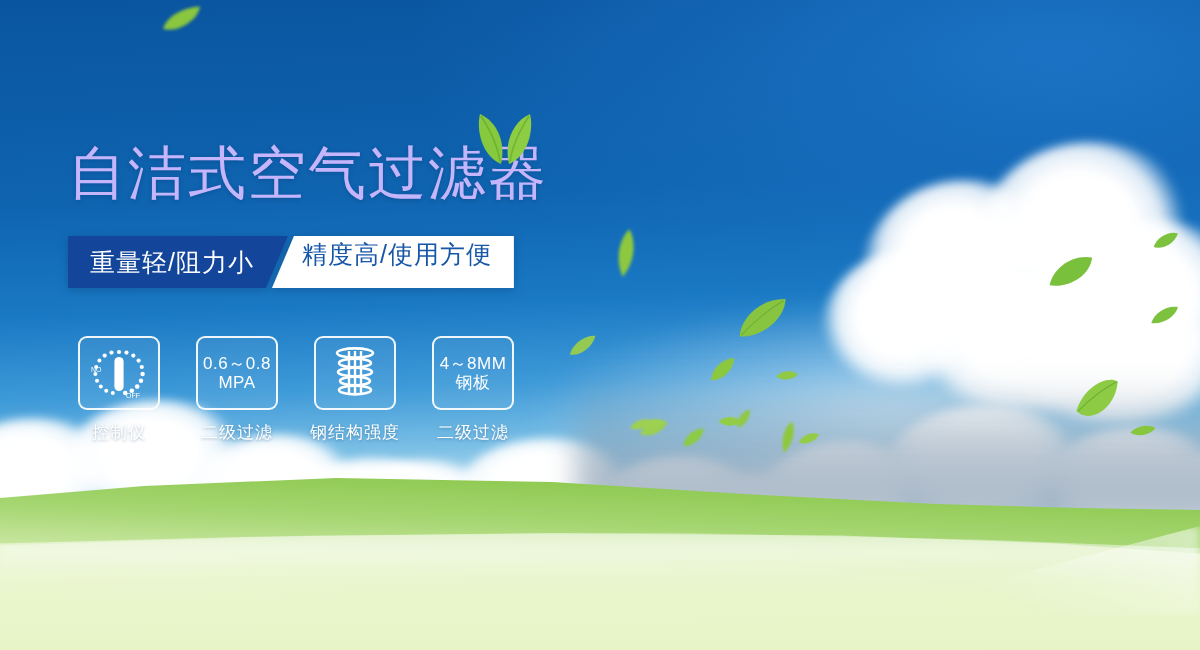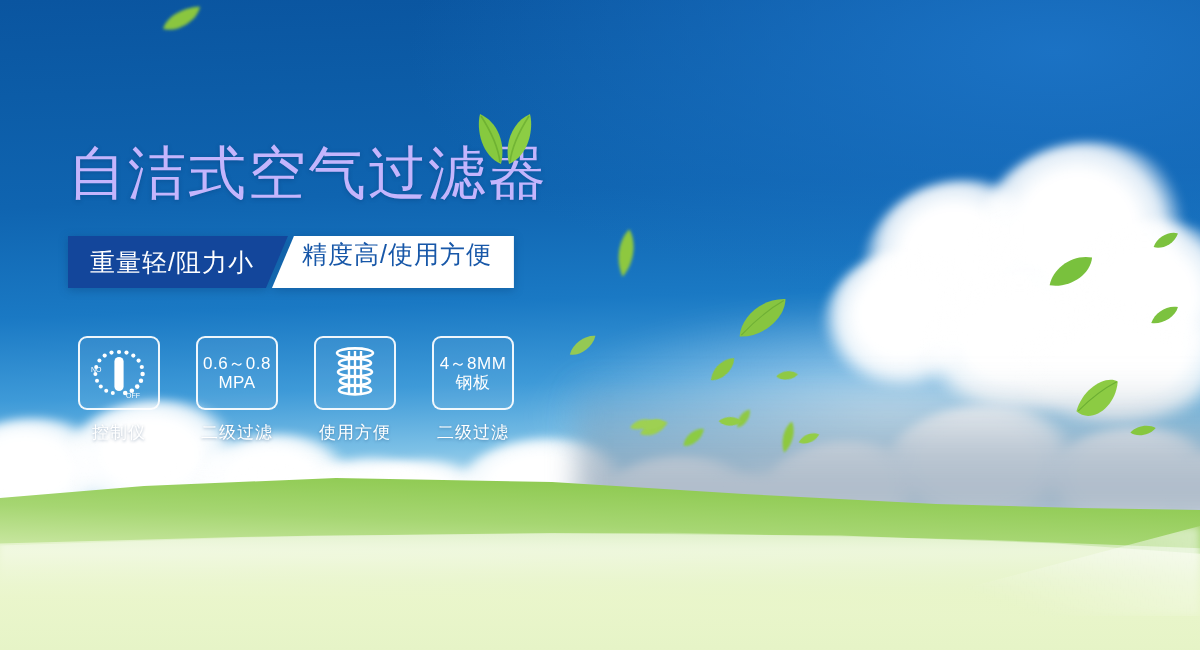--- a/index.html
+++ b/index.html
@@ -387,21 +387,21 @@
           </g>
           <g fill="none" stroke="#ffffff" stroke-width="2.6">
             <ellipse cx="26" cy="8" rx="18" ry="4.6"></ellipse>
             <ellipse cx="26" cy="18" rx="16" ry="4.4"></ellipse>
             <ellipse cx="26" cy="27" rx="17" ry="4.4"></ellipse>
             <ellipse cx="26" cy="36" rx="15" ry="4.2"></ellipse>
             <ellipse cx="26" cy="45" rx="16" ry="4.4"></ellipse>
           </g>
         </svg>
       </div>
-      <div class="feature-label">使用方便</div>
+      <div class="feature-label">钢结构强度</div>
     </div>
 
     <div class="feature">
       <div class="feature-box">
         <div class="feature-text">
           <span class="l1">4～8MM</span>
           <span class="l2">钢板</span>
         </div>
       </div>
       <div class="feature-label">二级过滤</div>

